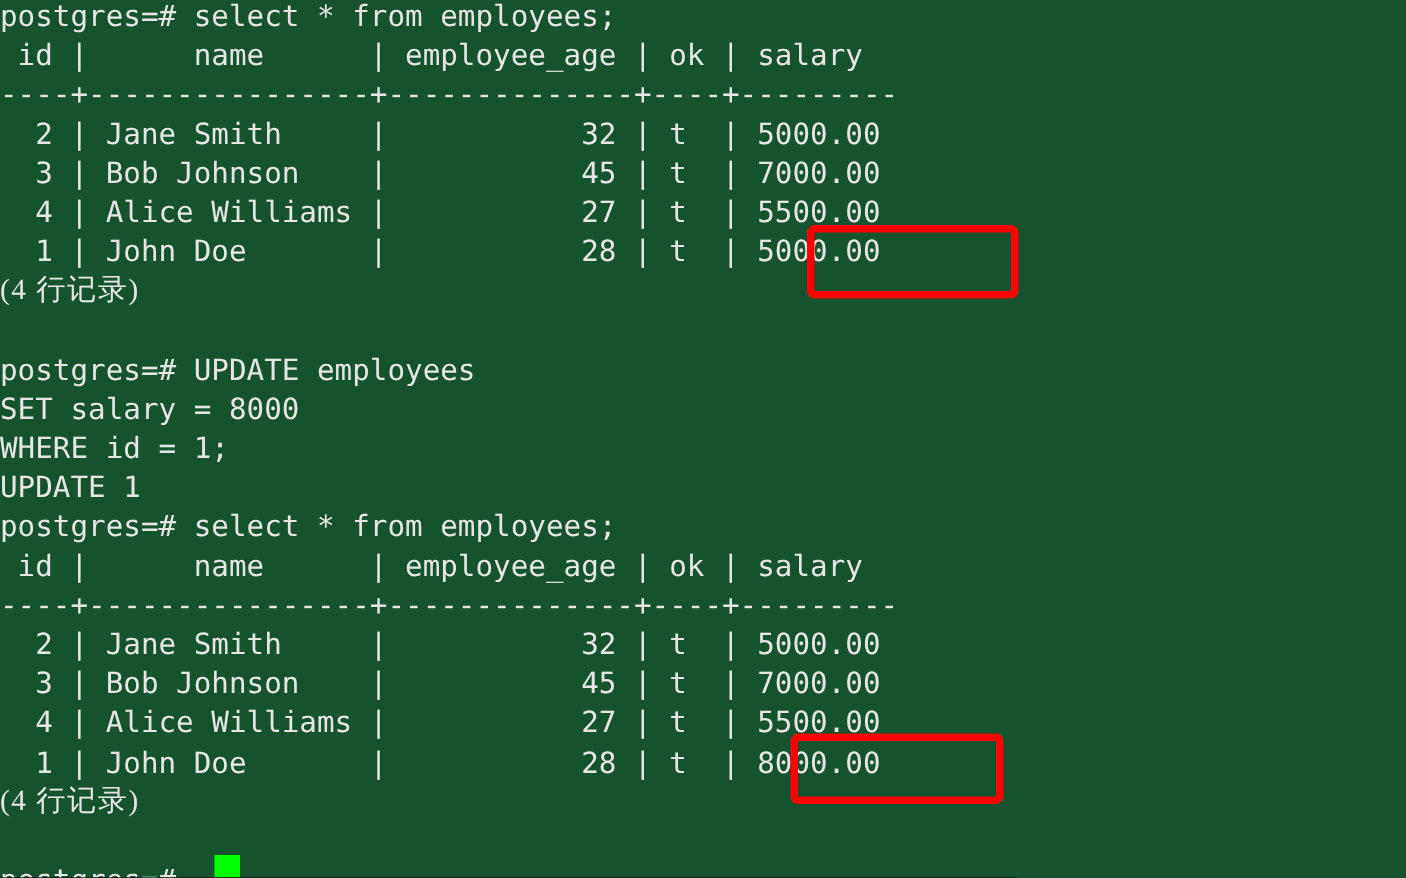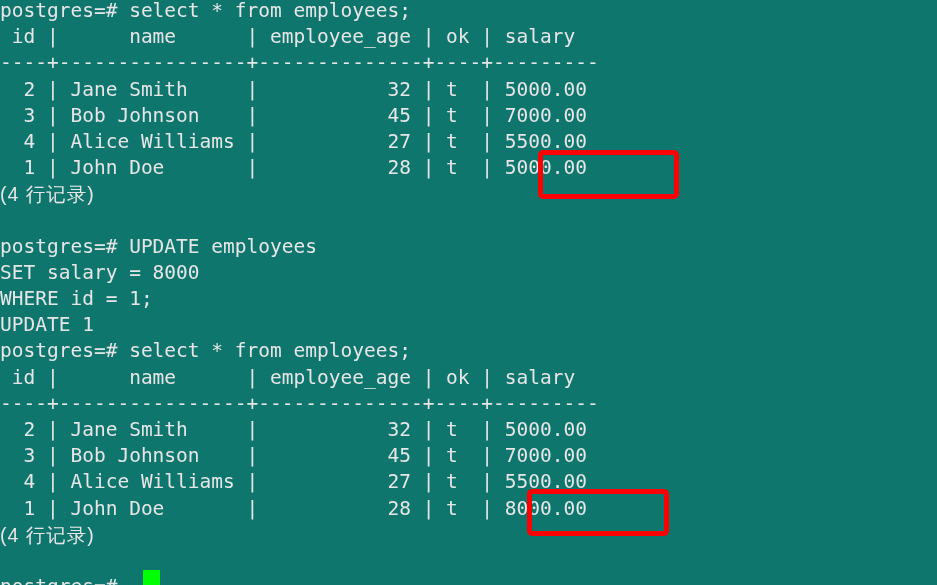--- a/index.html
+++ b/index.html
@@ -4,42 +4,42 @@
 <style>
   html, body {
     margin: 0;
     padding: 0;
     background: #000000;
   }
   #terminal {
     position: relative;
     width: 937px;
     height: 585px;
-    background: #0f766e;
+    background: #14532d;
     overflow: hidden;
     font-family: "DejaVu Sans Mono", "Liberation Mono", monospace;
     font-size: 19.5px;
     line-height: 26.2px;
     color: #e6e6e6;
     letter-spacing: 0px;
   }
   .screen {
     position: absolute;
     left: 0px;
     top: -2px;
     width: 937px;
     white-space: pre;
   }
   .line {
     height: 26.2px;
     white-space: pre;
     font-family: "DejaVu Sans Mono", "Liberation Mono", monospace;
   }
   .line.cjk {
-    font-family: Liberation Sans, sans-serif;
+    font-family: Liberation Serif, serif;
     letter-spacing: 1px;
   }
   
   .hlbox {
     position: absolute;
     border: 5px solid #ff0000;
     border-radius: 5px;
     box-sizing: border-box;
     pointer-events: none;
     background: transparent;

